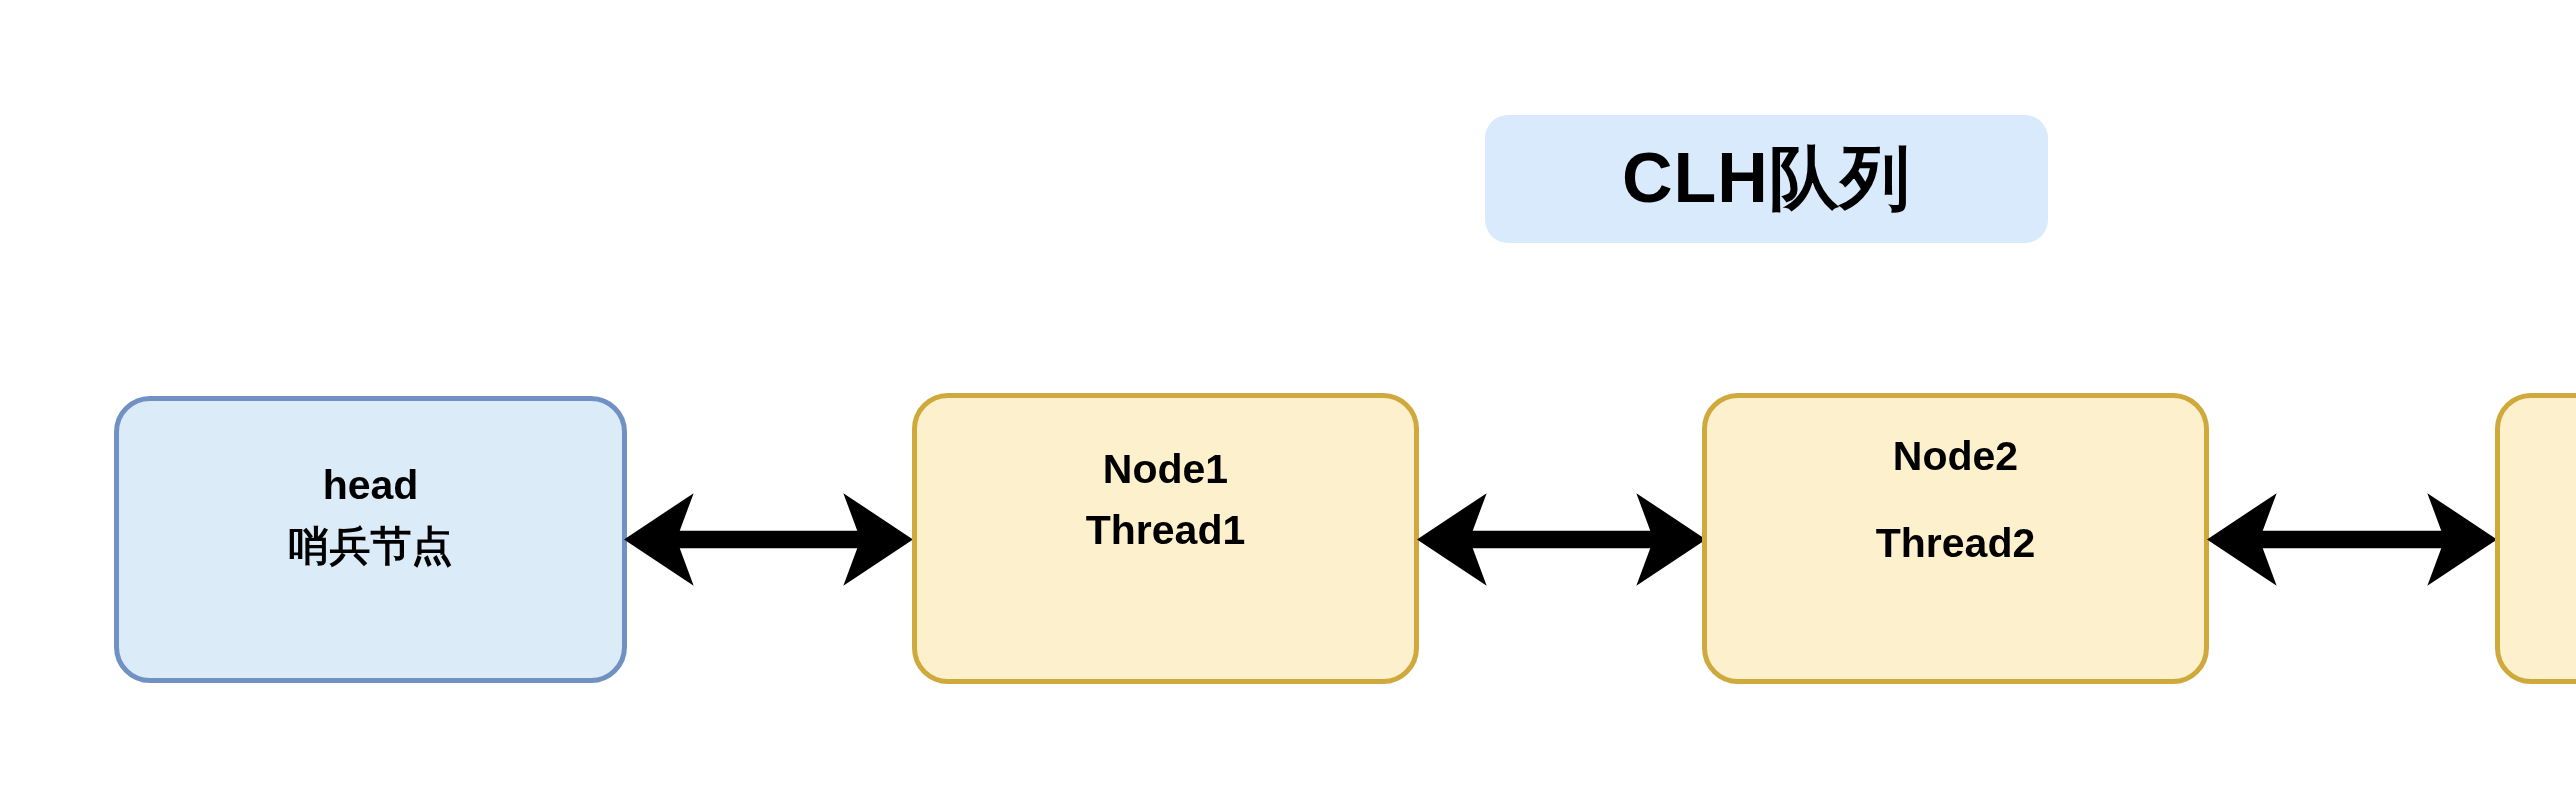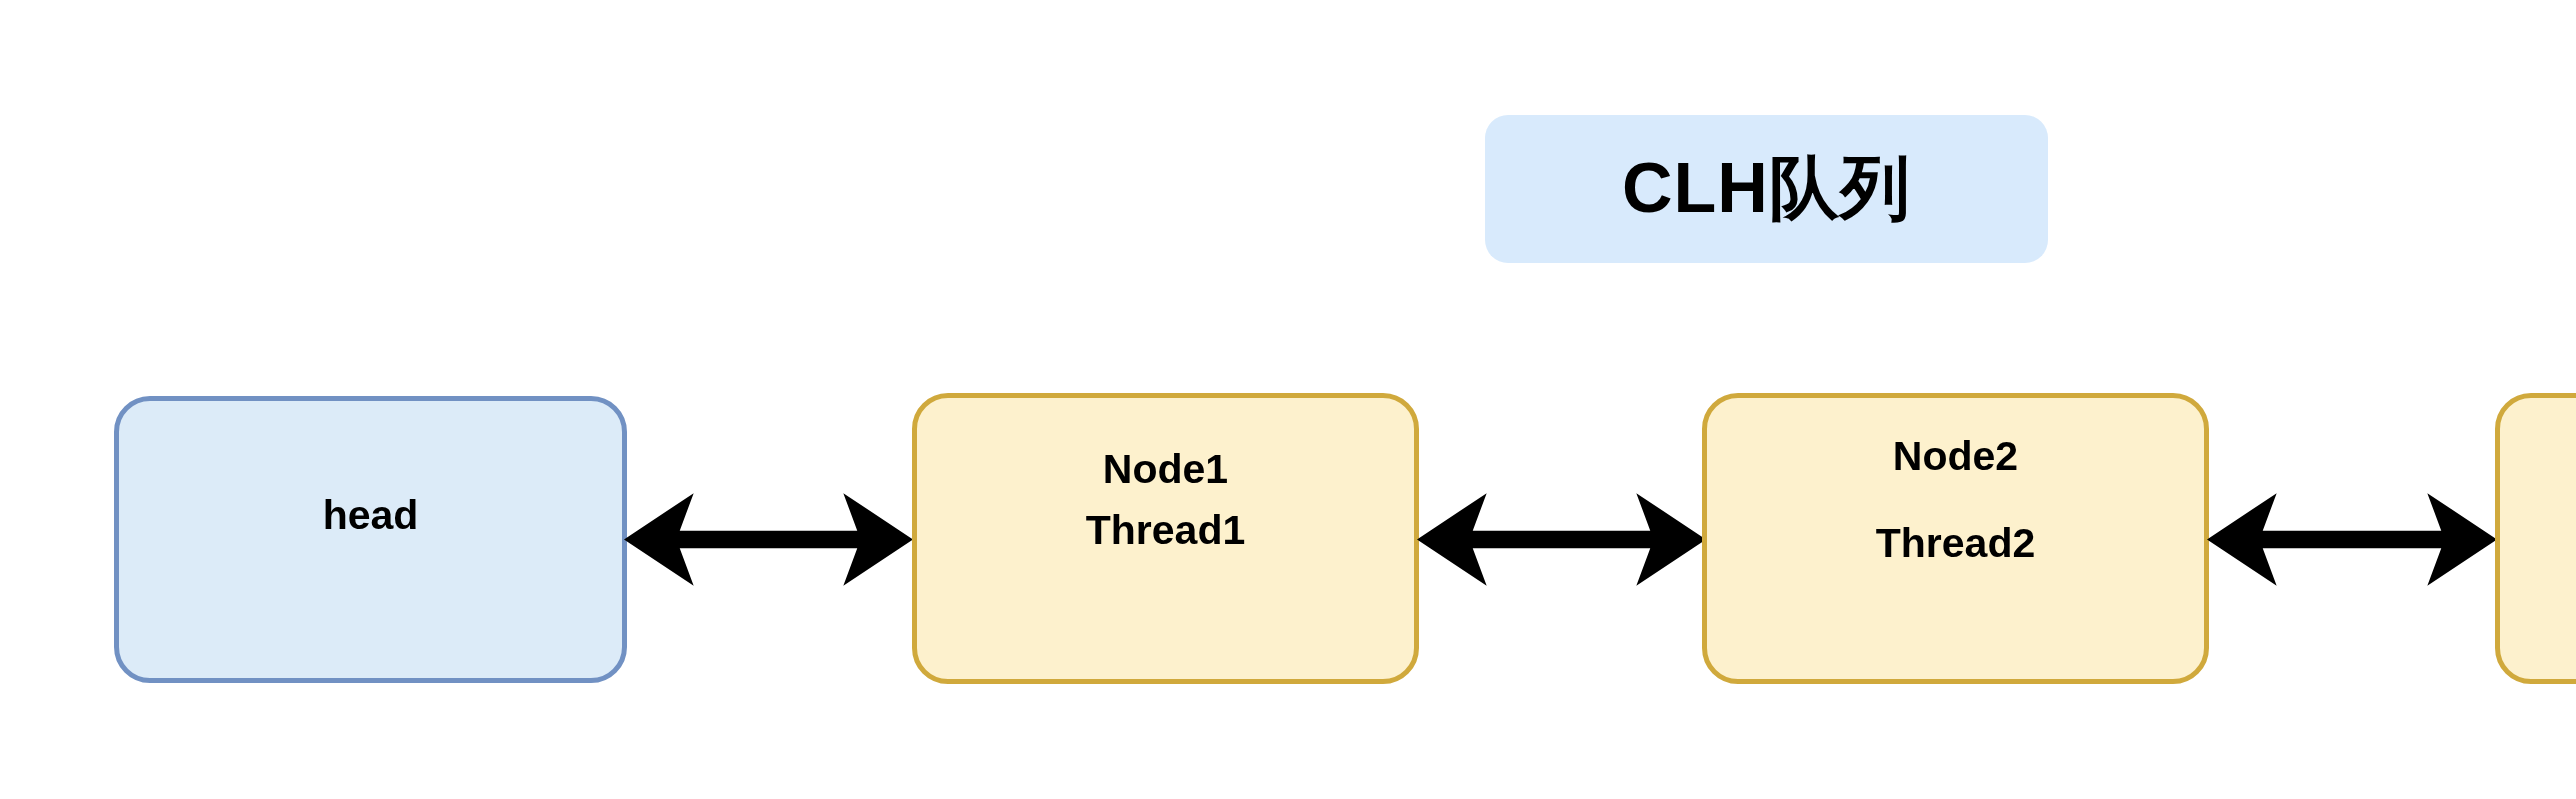--- a/index.html
+++ b/index.html
@@ -12,21 +12,21 @@
     position: relative;
     width: 3576px;
     height: 799px;
     background: #ffffff;
     overflow: hidden;
   }
   
   .title-box {
     position: absolute;
     left: 1485px; top: 115px;
-    width: 563px; height: 148px;
+    width: 563px; height: 128px;
     background: var(--title_fill, #d8eafc);
     border-radius: 23px;
     display: flex; align-items: center; justify-content: center;
   }
   .title-box .title-text {
     font-size: 70px;
     font-weight: bold;
     color: #000000;
     letter-spacing: 1px;
     white-space: nowrap;
@@ -81,20 +81,21 @@
 <body>
 
 <div class="canvas">
 
   <div class="title-box">
     <span class="title-text">CLH队列</span>
   </div>
 
   <div class="box head-box">
     <div class="line">head</div>
+    <div class="line">哨兵节点</div>
   </div>
 
   <svg class="arrow a1" viewBox="0 0 560 200" preserveAspectRatio="none">
     <polygon points="0,100 135,10 108,83 452,83 425,10 560,100 425,190 452,117 108,117 135,190"></polygon>
   </svg>
 
   <div class="box node-box n1">
     <div class="line">Node1</div>
     <div class="line">Thread1</div>
   </div>

